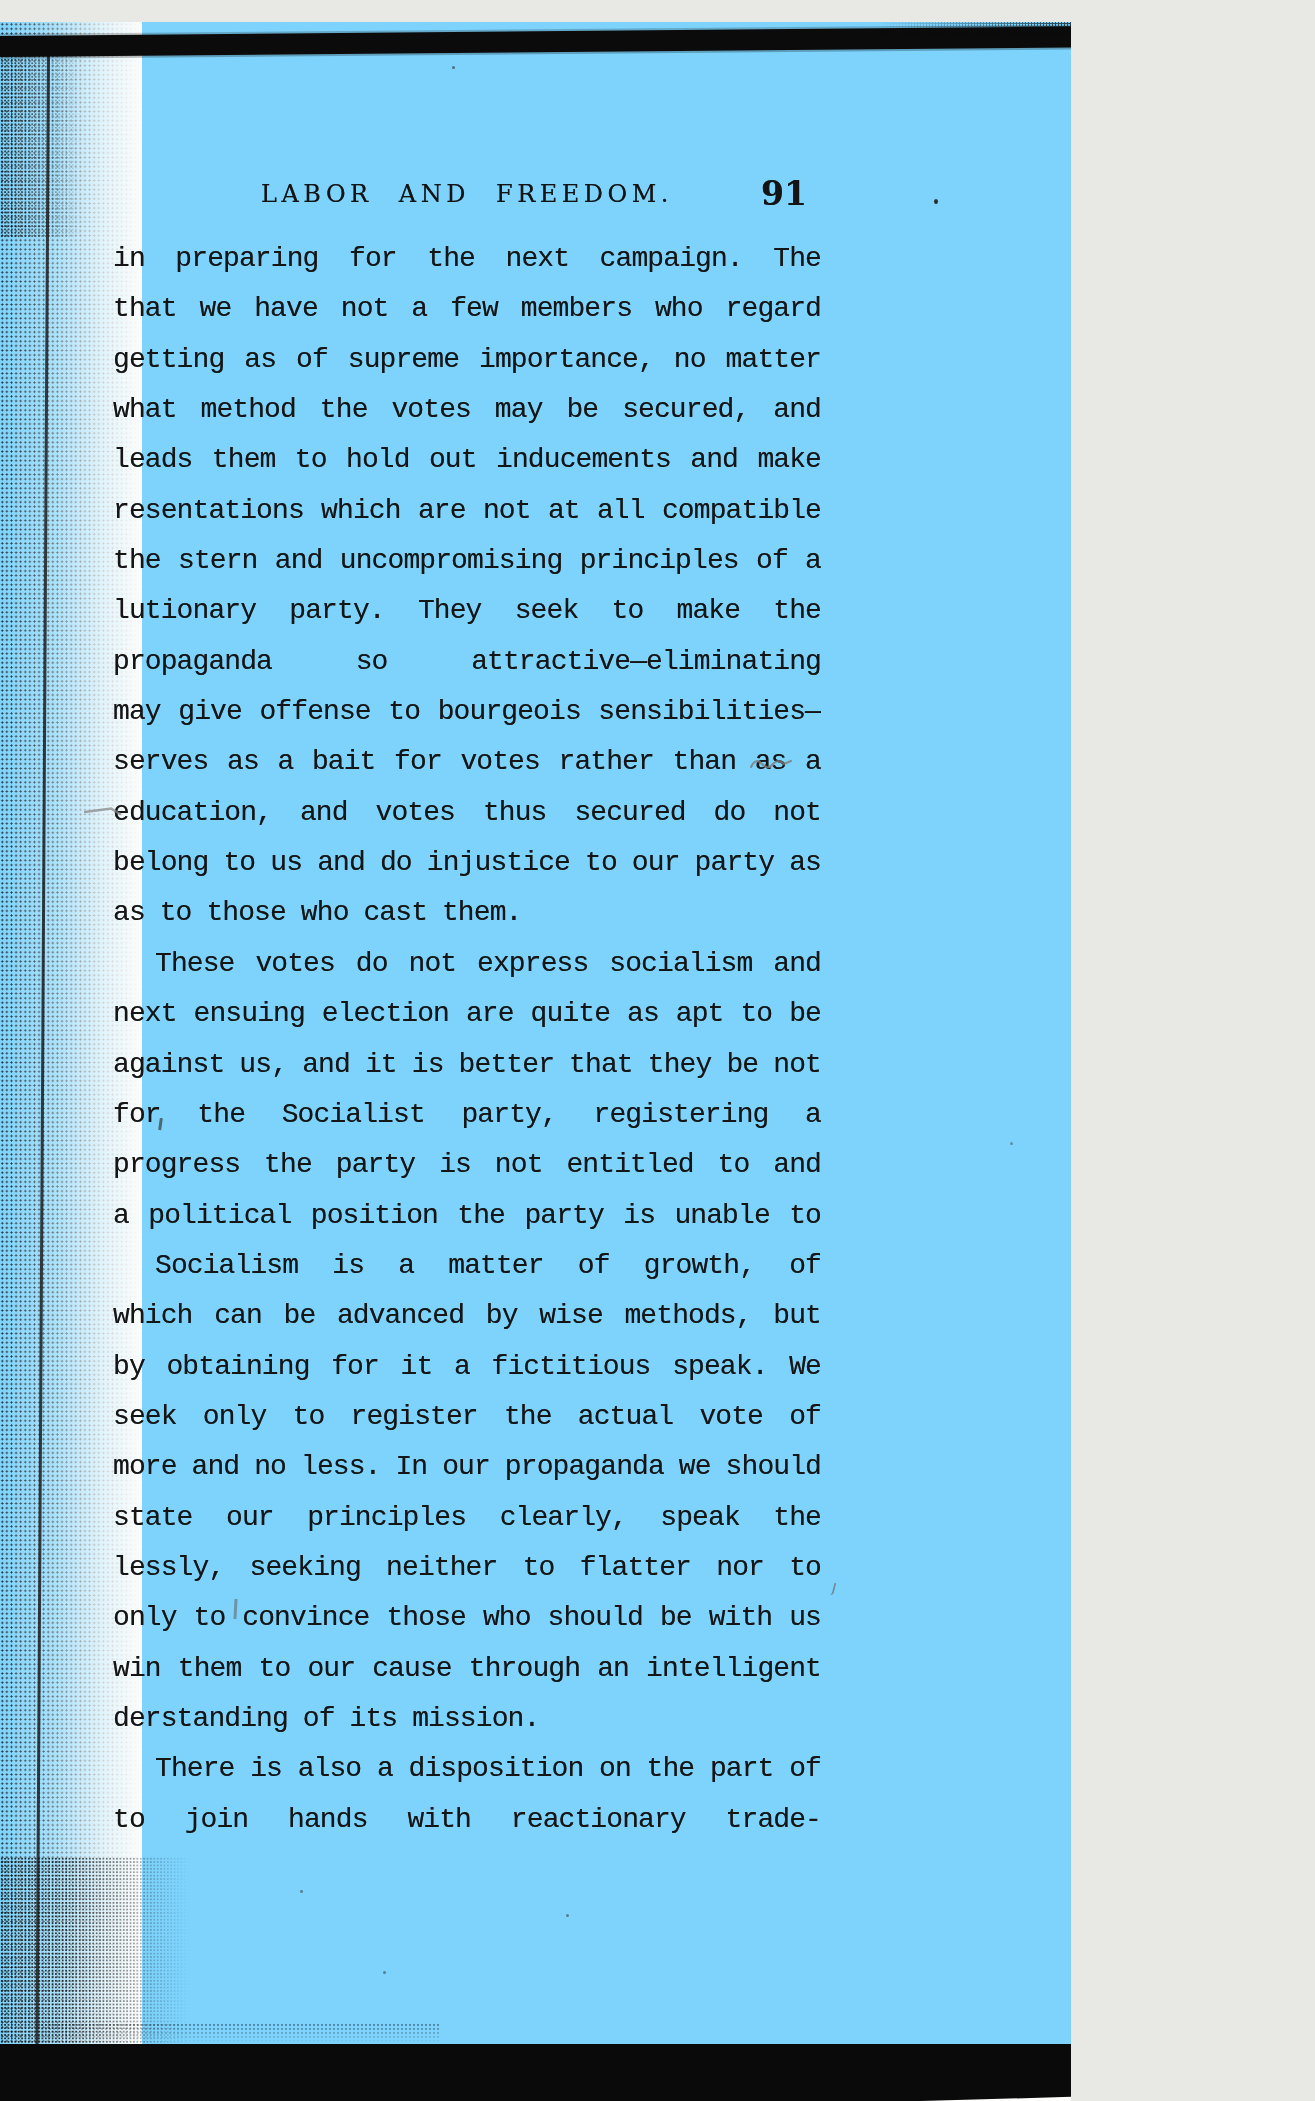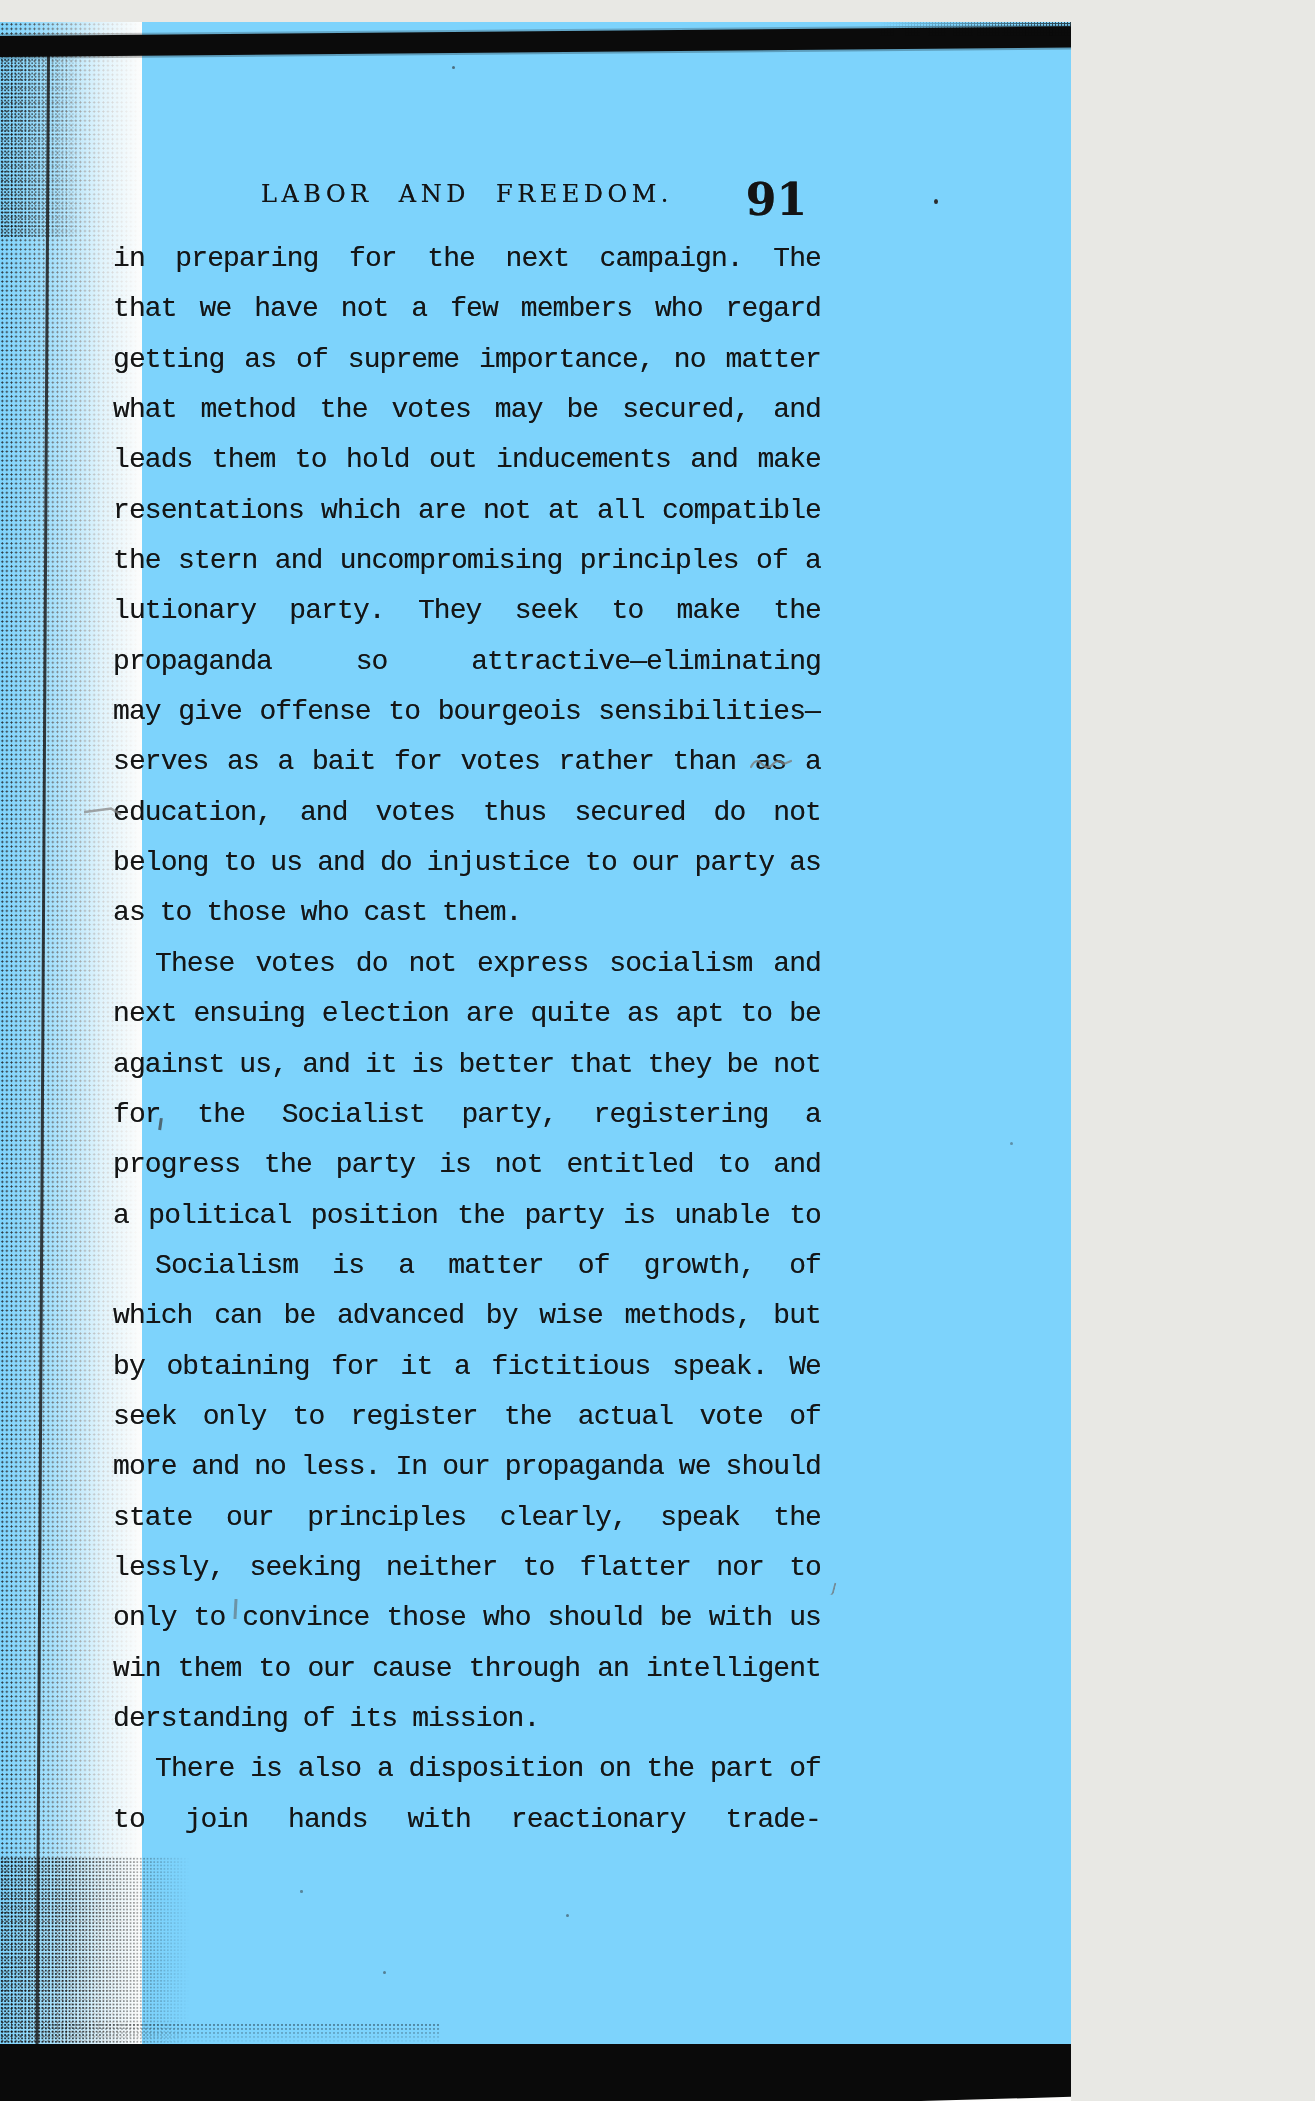--- a/index.html
+++ b/index.html
@@ -72,21 +72,21 @@
   
   #header{
     position:absolute;left:113px;top:158px;width:708px;z-index:2;
     color:#141414;
   }
   #header-title{
     text-align:center;font-size:24px;letter-spacing:4.5px;word-spacing:14px;
     text-shadow:0 0 .5px rgba(0,0,0,.6);
   }
   #page-number{
-    position:absolute;right:14px;top:-6px;font-size:44px;font-weight:bold;
+    position:absolute;right:14px;top:-6px;font-size:33px;font-weight:bold;
     text-shadow:0 0 .5px rgba(0,0,0,.6);
   }
   #body-text{
     position:absolute;left:113px;top:212px;width:708px;z-index:2;
     font-size:28px;color:#151515;
     letter-spacing:-0.9px;word-spacing:-1px;
     text-shadow:0 0 .6px rgba(0,0,0,.5);
   }
   .line{
     height:50.35px;line-height:50.35px;overflow:hidden;

